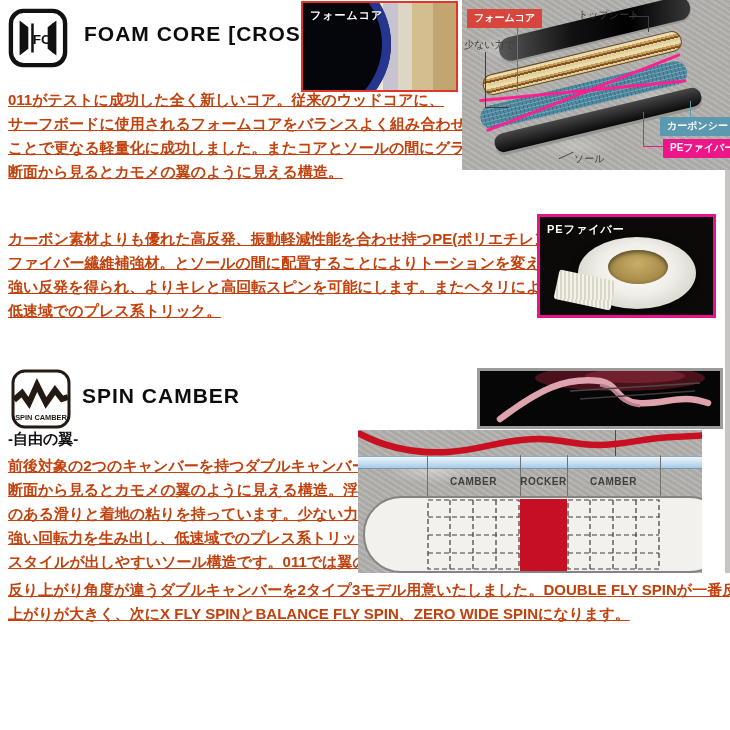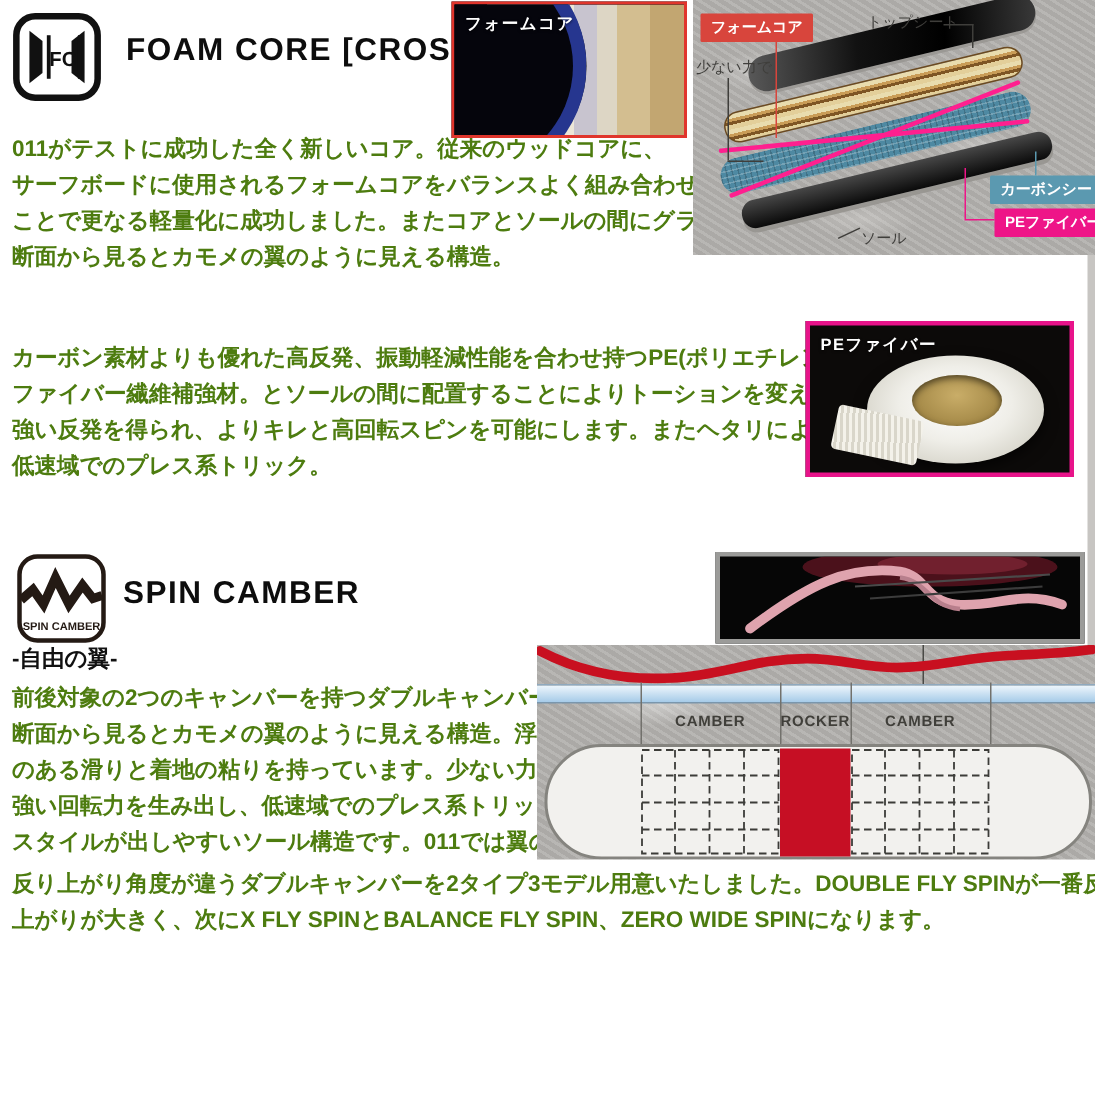--- a/index.html
+++ b/index.html
@@ -3,21 +3,21 @@
 <meta charset="utf-8">
 <style>
   html,body{margin:0;padding:0;}
   .page{position:relative;width:730px;height:730px;background:#ffffff;overflow:hidden;
         font-family:"Liberation Sans","DejaVu Sans",sans-serif;color:#141414;}
   .abs{position:absolute;}
   .nowrap{white-space:nowrap;}
   
   .sec-title{font-size:21px;font-weight:bold;letter-spacing:1px;color:#0d0d0d;}
   .sub-title{font-size:15px;font-weight:bold;color:#111;}
-  .body-line{font-size:15px;font-weight:bold;color:#4d7c0f;line-height:24px;white-space:nowrap;}
+  .body-line{font-size:15px;font-weight:bold;color:#c2410c;line-height:24px;white-space:nowrap;text-decoration:underline;}
   
   .edge-strip{left:725px;top:0;width:5px;height:573px;background:#c7c5c2;}
   
   .marble{background-color:#b3b1ae;
     background-image:
       radial-gradient(ellipse 70px 20px at 22% 28%, rgba(255,255,255,.38), transparent 70%),
       radial-gradient(ellipse 46px 15px at 72% 58%, rgba(255,255,255,.26), transparent 70%),
       radial-gradient(ellipse 55px 17px at 42% 86%, rgba(235,233,230,.30), transparent 70%),
       repeating-linear-gradient(32deg, rgba(255,255,255,.07) 0 2px, rgba(0,0,0,.045) 2px 5px);}
   
@@ -70,21 +70,21 @@
        box-shadow:inset 0 2px 5px rgba(0,0,0,.55);}
   .roll-tail{position:absolute;left:16px;top:58px;width:58px;height:30px;border-radius:3px;
        transform:rotate(12deg);
        background:repeating-linear-gradient(80deg,#f4f2ea 0 2px,#d9d6ca 2px 4px);}
   
   .spin-logo{left:10px;top:368px;width:62px;height:62px;}
   
   .spin-photo{left:477px;top:368px;width:246px;height:61px;border:3px solid #9b9b99;
               box-sizing:border-box;background:#060606;overflow:hidden;}
   
-  .camber{left:358px;top:430px;width:372px;height:143px;overflow:hidden;}
+  .camber{left:358px;top:430px;width:344px;height:143px;overflow:hidden;}
   .wave-svg{position:absolute;left:0;top:0;}
   .blue-band{position:absolute;left:0;top:26px;width:372px;height:13px;box-sizing:border-box;
        background:linear-gradient(180deg,#eef6fc,#a6cbe8);
        border-top:1px solid #8fa9be;border-bottom:1px solid #7a96ac;}
   .board-svg{position:absolute;left:0;top:39px;}
   .divider{position:absolute;top:25px;width:1px;height:42px;background:#72716c;}
   .tick{position:absolute;left:257px;top:0;width:1px;height:26px;background:#4a4a46;}
   .zone-label{position:absolute;top:46px;height:14px;font-size:10px;font-weight:bold;color:#403f3a;
        text-align:center;letter-spacing:.5px;}
 </style>

